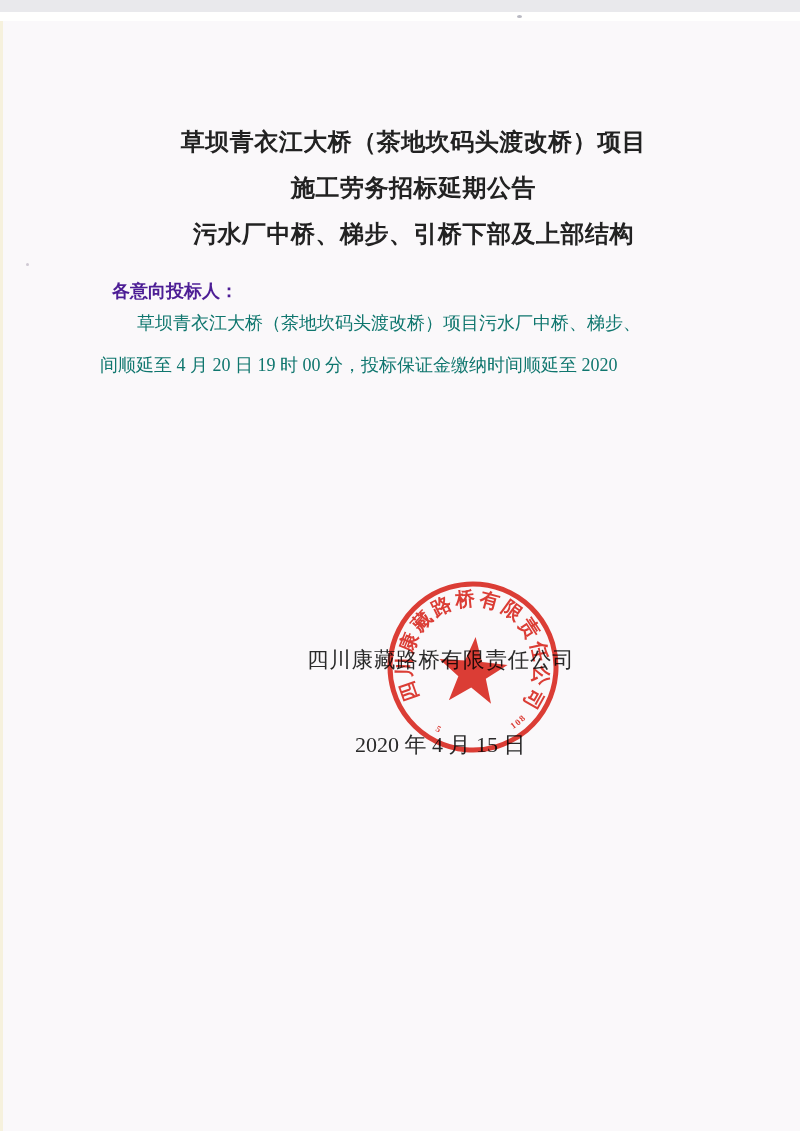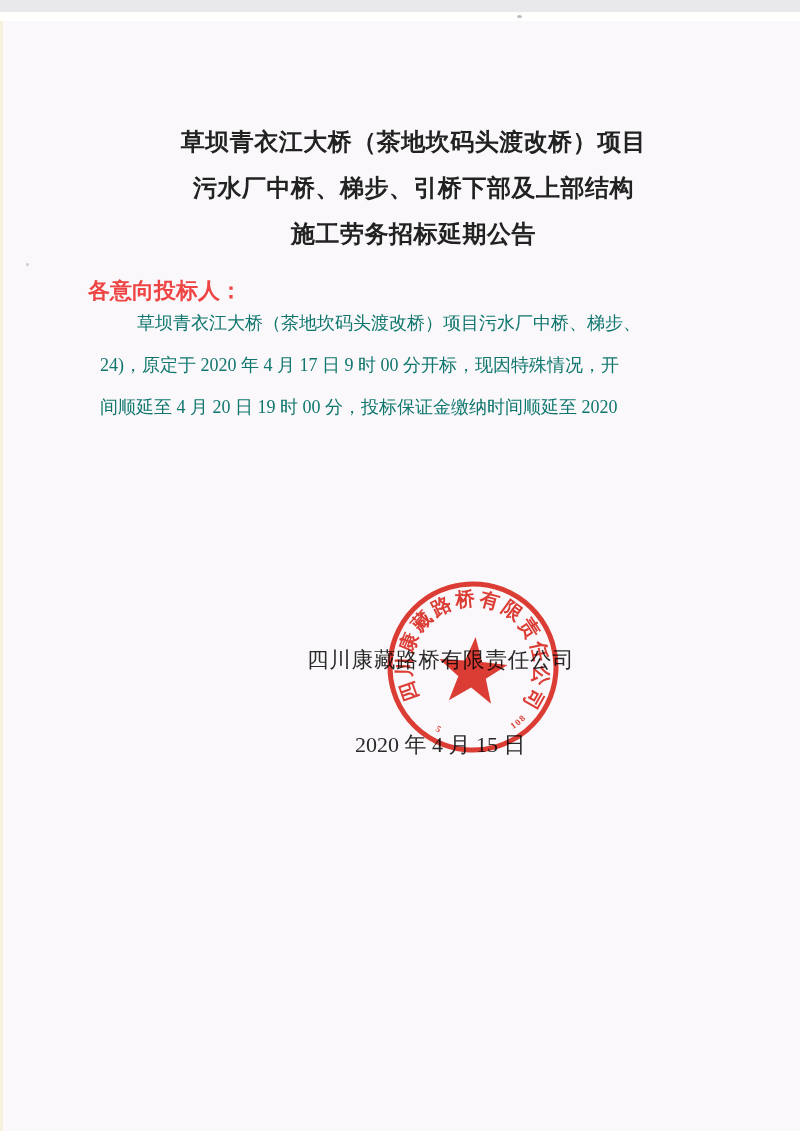--- a/index.html
+++ b/index.html
@@ -19,22 +19,22 @@
   .speckle.s1{left:517px;top:3px;width:5px;height:3px;background:#b9b9c2;}
   .speckle.s2{left:26px;top:251px;width:3px;height:3px;background:#cfc9d3;}
 
   .title-block{
     position:absolute;top:107px;left:100px;width:627px;
     text-align:center;font-weight:bold;
     font-size:24px;line-height:46px;letter-spacing:0.5px;
     color:#222;
   }
   .salutation{
-    position:absolute;top:258px;left:88px;
-    font-size:22px;font-weight:bold;line-height:42px;color:#ef4444;
+    position:absolute;top:258px;left:112px;
+    font-size:18px;font-weight:bold;line-height:42px;color:#4c1d95;
   }
   .body-block{
     position:absolute;top:290px;left:100px;width:632px;
     font-size:18px;line-height:42px;color:#0f766e;
     white-space:nowrap;
   }
   .body-line.first{text-indent:37px;}
 
   .sign-company{
     position:absolute;top:634px;left:307px;
@@ -60,29 +60,28 @@
 <div class="page">
 
   <div class="edge-top"></div>
   <div class="edge-left"></div>
   <div class="edge-bottom"></div>
   <div class="speckle s1"></div>
   <div class="speckle s2"></div>
 
   <div class="title-block">
     <div>草坝青衣江大桥（茶地坎码头渡改桥）项目</div>
+    <div>施工劳务招标延期公告</div>
     <div>污水厂中桥、梯步、引桥下部及上部结构</div>
-    <div>施工劳务招标延期公告</div>
   </div>
 
   <div class="salutation">各意向投标人：</div>
 
   <div class="body-block">
     <div class="body-line first">草坝青衣江大桥（茶地坎码头渡改桥）项目污水厂中桥、梯步、</div>
-    <div class="body-line">24)，原定于 2020 年 4 月 17 日 9 时 00 分开标，现因特殊情况，开</div>
     <div class="body-line">间顺延至 4 月 20 日 19 时 00 分，投标保证金缴纳时间顺延至 2020</div>
   </div>
 
   <div class="sign-company">四川康藏路桥有限责任公司</div>
   <div class="sign-date">2020 年 4 月 15 日</div>
 
   <svg class="seal" viewBox="0 0 230 230" xmlns="http://www.w3.org/2000/svg">
     <defs>
       <path id="seal-arc" d="M 64.2 150.6 A 62 62 0 1 1 165.8 150.6" fill="none"></path>
       <path id="serial-arc" d="M 50.9 152 A 74 74 0 0 0 179.1 152" fill="none"></path>

